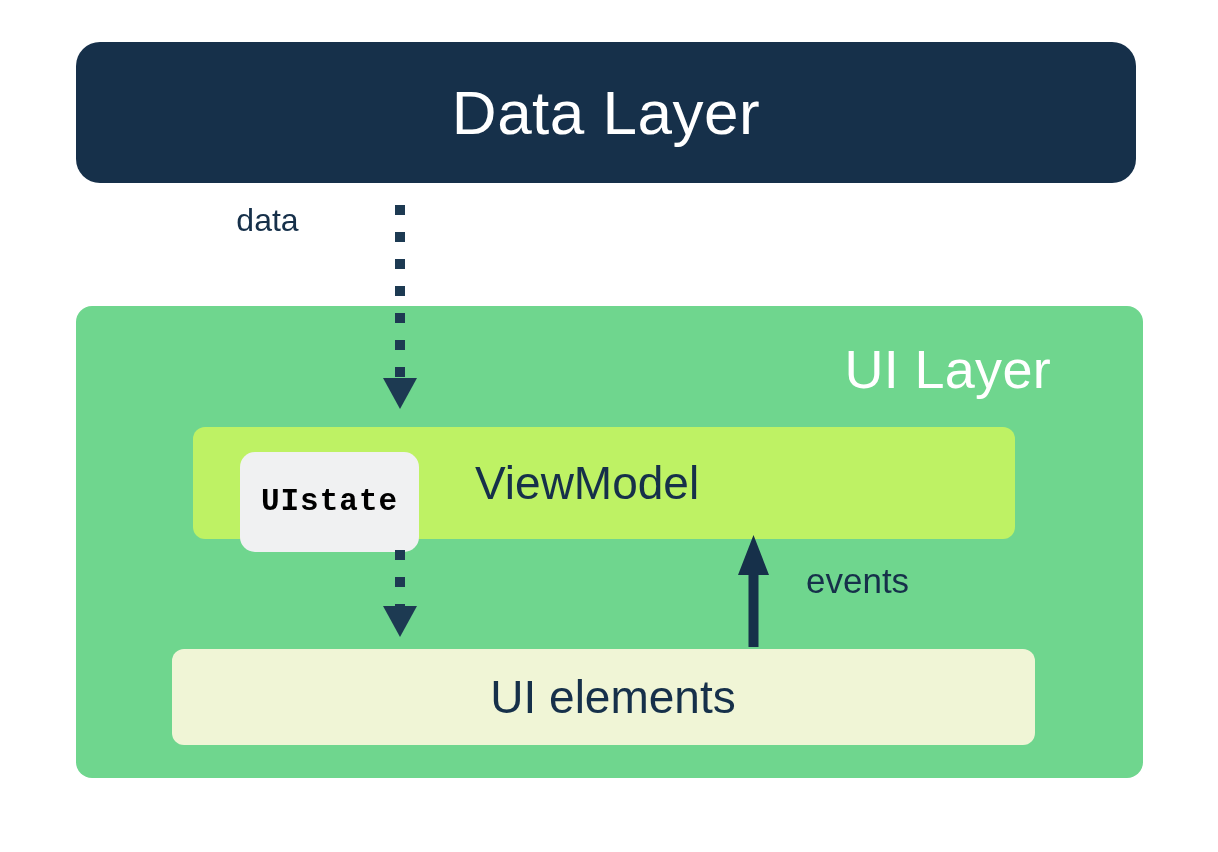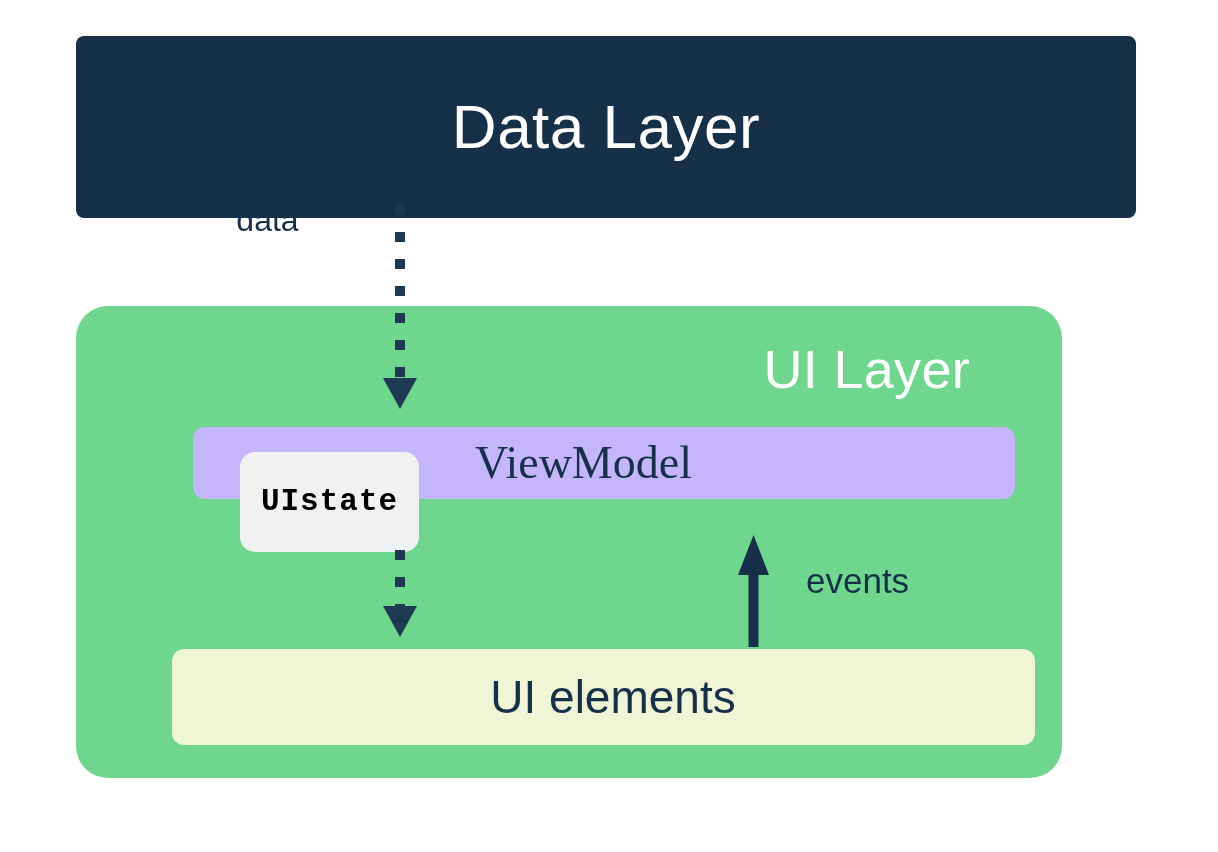--- a/index.html
+++ b/index.html
@@ -17,47 +17,47 @@
     width: 1218px;
     height: 852px;
     background: #ffffff;
     overflow: hidden;
   }
 
   
   .data-layer-box {
     position: absolute;
     left: 76px;
-    top: 36px;
+    top: 42px;
     width: 1060px;
-    height: 182px;
+    height: 141px;
     background: #16304a;
-    border-radius: 8px;
+    border-radius: 24px;
     display: flex;
     align-items: center;
     justify-content: center;
     box-sizing: border-box;
   }
   .data-layer-label {
     color: #ffffff;
     font-size: 62px;
     font-weight: 400;
     letter-spacing: 0.5px;
     line-height: 1;
   }
 
   
   .ui-layer-box {
     position: absolute;
     left: 76px;
     top: 306px;
-    width: 986px;
+    width: 1067px;
     height: 472px;
     background: #6fd68e;
-    border-radius: 32px;
+    border-radius: 16px;
     box-sizing: border-box;
   }
   .ui-layer-label {
     position: absolute;
     right: 92px;
     top: 36px;
     color: #ffffff;
     font-size: 54px;
     font-weight: 400;
     line-height: 1;
@@ -112,27 +112,26 @@
   }
   #arrow-top { left: 383px; top: 378px; }
   #arrow-bottom { left: 383px; top: 606px; }
 
   
   .viewmodel-box {
     position: absolute;
     left: 193px;
     top: 427px;
     width: 822px;
-    height: 72px;
-    background: #c4b5fd;
+    height: 112px;
+    background: #bef264;
     border-radius: 12px;
     display: flex;
     align-items: center;
     box-sizing: border-box;
-    font-family: Liberation Serif, serif;
   }
   .viewmodel-label {
     color: #16304a;
     font-size: 46px;
     font-weight: 400;
     margin-left: 282px;
     line-height: 1;
   }
 
   

